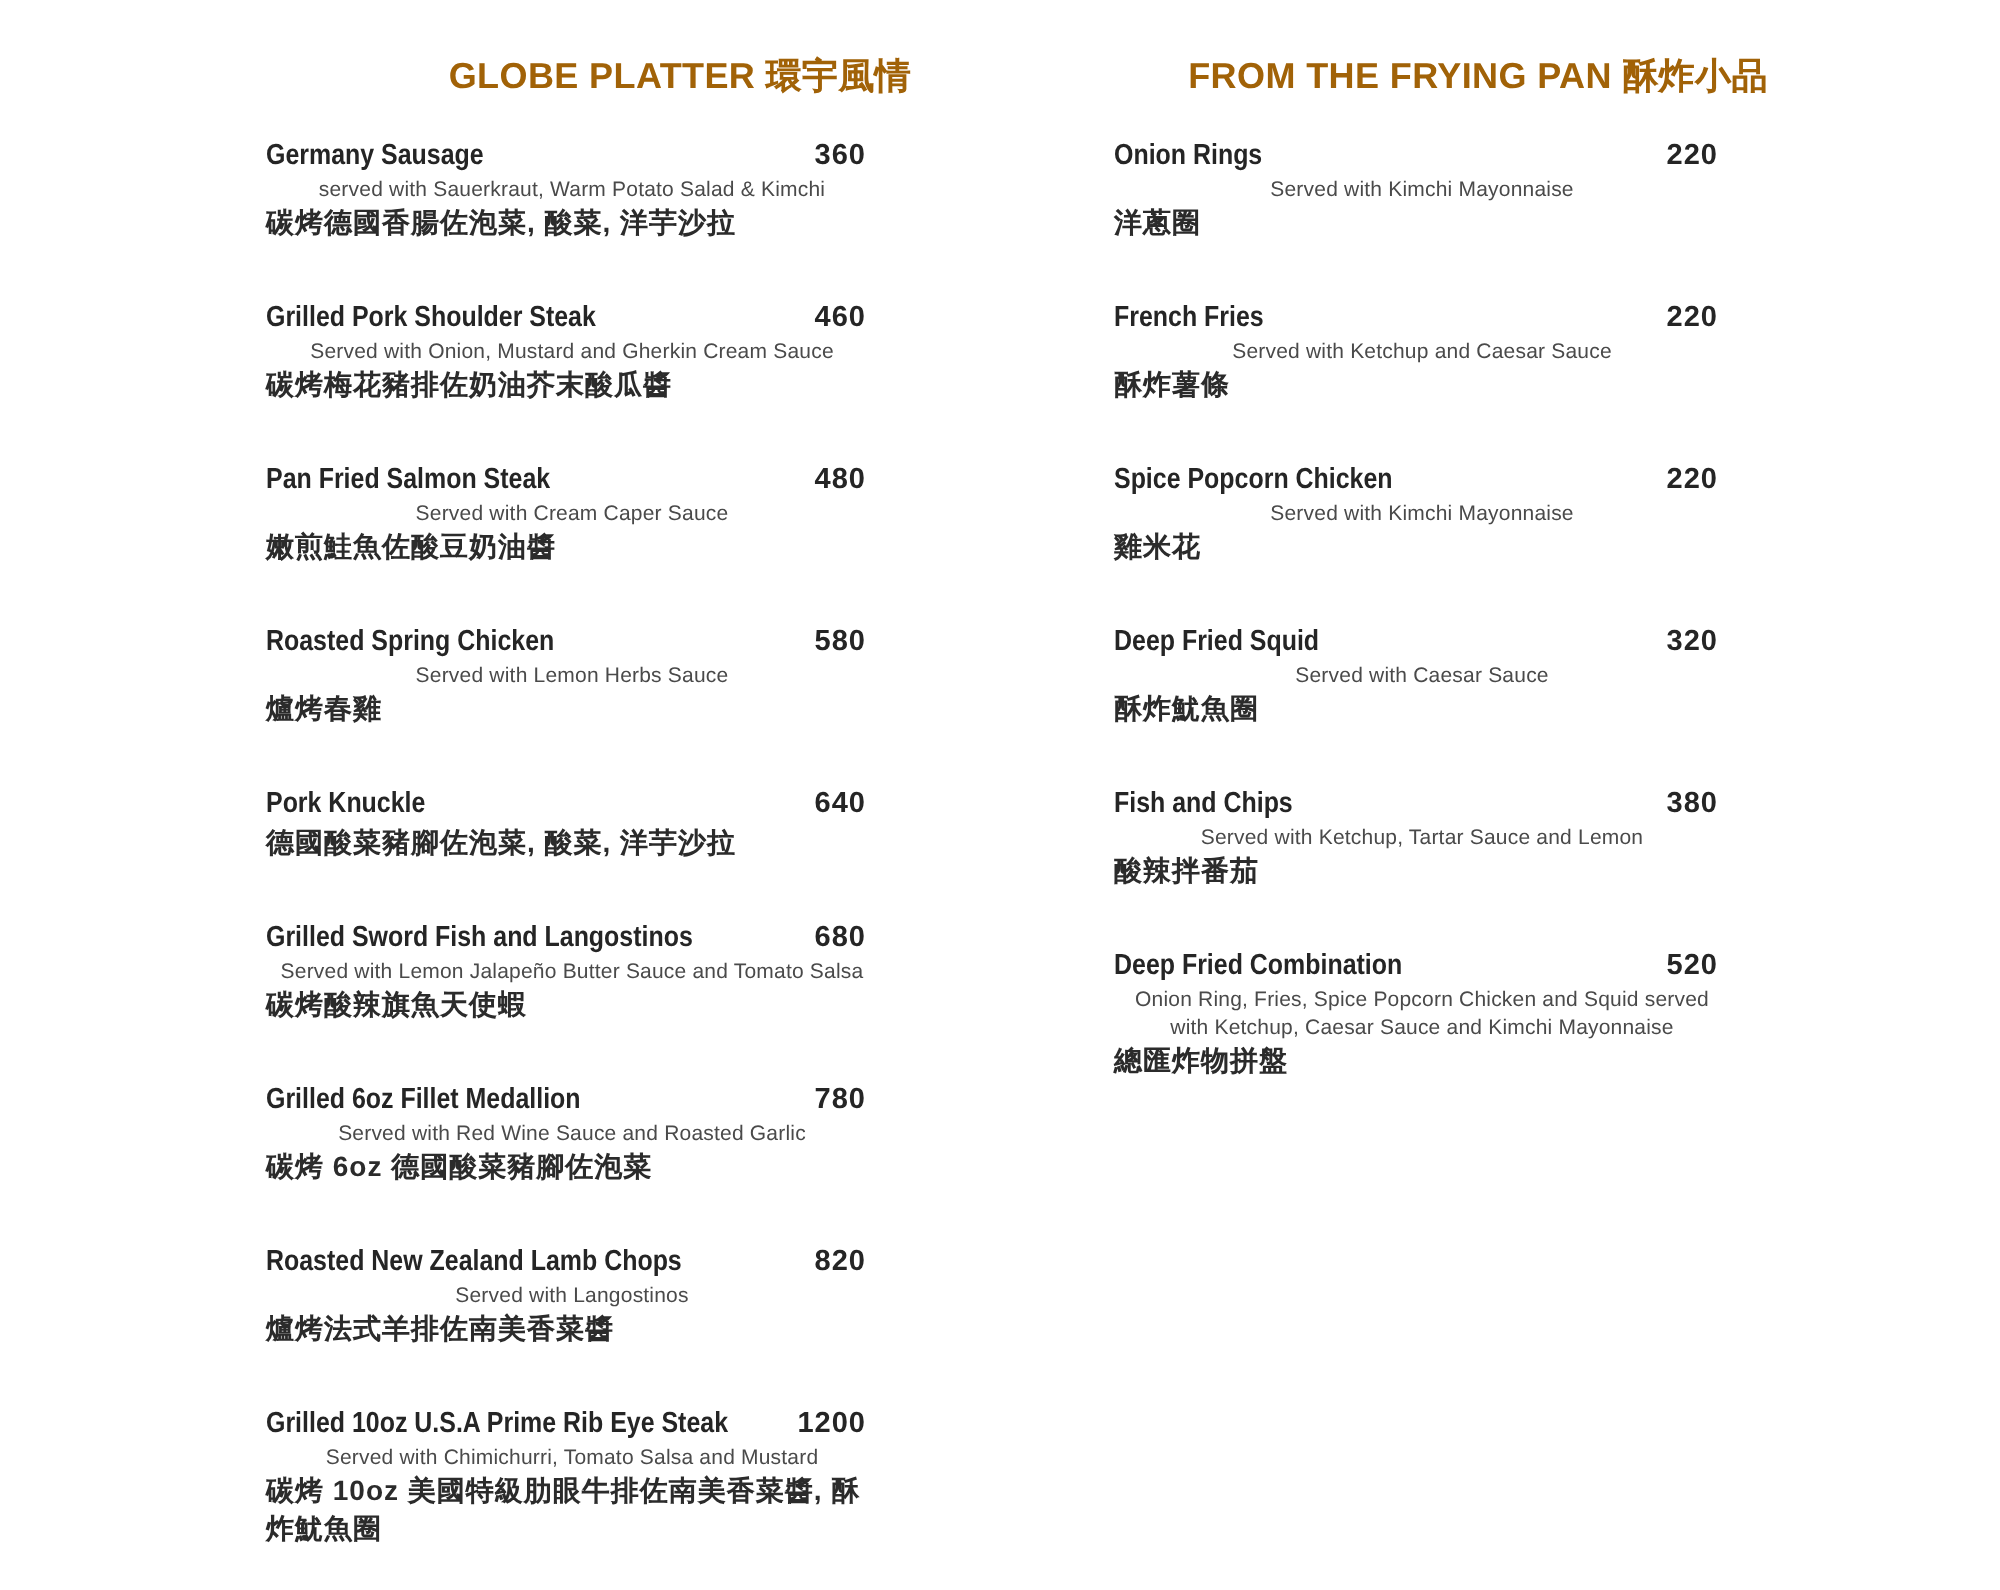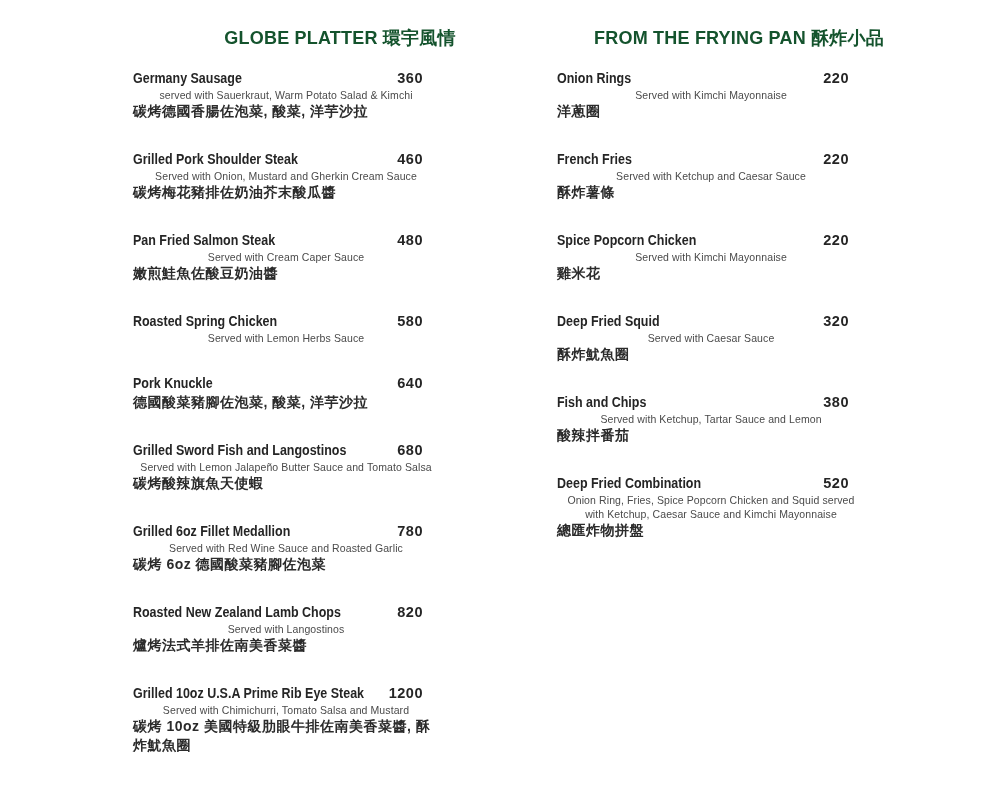--- a/index.html
+++ b/index.html
@@ -30,21 +30,21 @@
   }
   .sec-title {
     margin: 0 0 19px 0;
     font-size: 18px;
     line-height: 24px;
     font-weight: 700;
     letter-spacing: 0.2px;
     text-align: center;
     white-space: nowrap;
     position: relative;
-    color: #14532d;
+    color: #a16207;
   }
   .col.left .sec-title { left: 54px; }
   .col.right .sec-title { left: 28px; }
   .item {
     margin-bottom: 29px;
   }
   .item-row {
     position: relative;
     font-size: 14.5px;
     line-height: 19px;
@@ -52,21 +52,21 @@
     color: #252525;
   }
   .item-name {
     display: inline-block;
     white-space: nowrap;
     transform: scaleX(0.86);
     transform-origin: 0 50%;
   }
   .item-price {
     position: absolute;
-    right: 16px;
+    right: 6px;
     top: 0;
     font-weight: 700;
     letter-spacing: 0.5px;
   }
   .item-desc {
     font-size: 10.5px;
     line-height: 14px;
     color: #4a4a4a;
     letter-spacing: 0.1px;
     text-align: center;
@@ -113,20 +113,21 @@
     <div class="item-desc">Served with Cream Caper Sauce</div>
     <div class="item-zh">嫩煎鮭魚佐酸豆奶油醬</div>
   </div>
 
   <div class="item">
     <div class="item-row">
       <span class="item-name">Roasted Spring Chicken</span>
       <span class="item-price">580</span>
     </div>
     <div class="item-desc">Served with Lemon Herbs Sauce</div>
+    <div class="item-zh">爐烤春雞</div>
   </div>
 
   <div class="item">
     <div class="item-row">
       <span class="item-name">Pork Knuckle</span>
       <span class="item-price">640</span>
     </div>
     <div class="item-zh">德國酸菜豬腳佐泡菜, 酸菜, 洋芋沙拉</div>
   </div>
 

